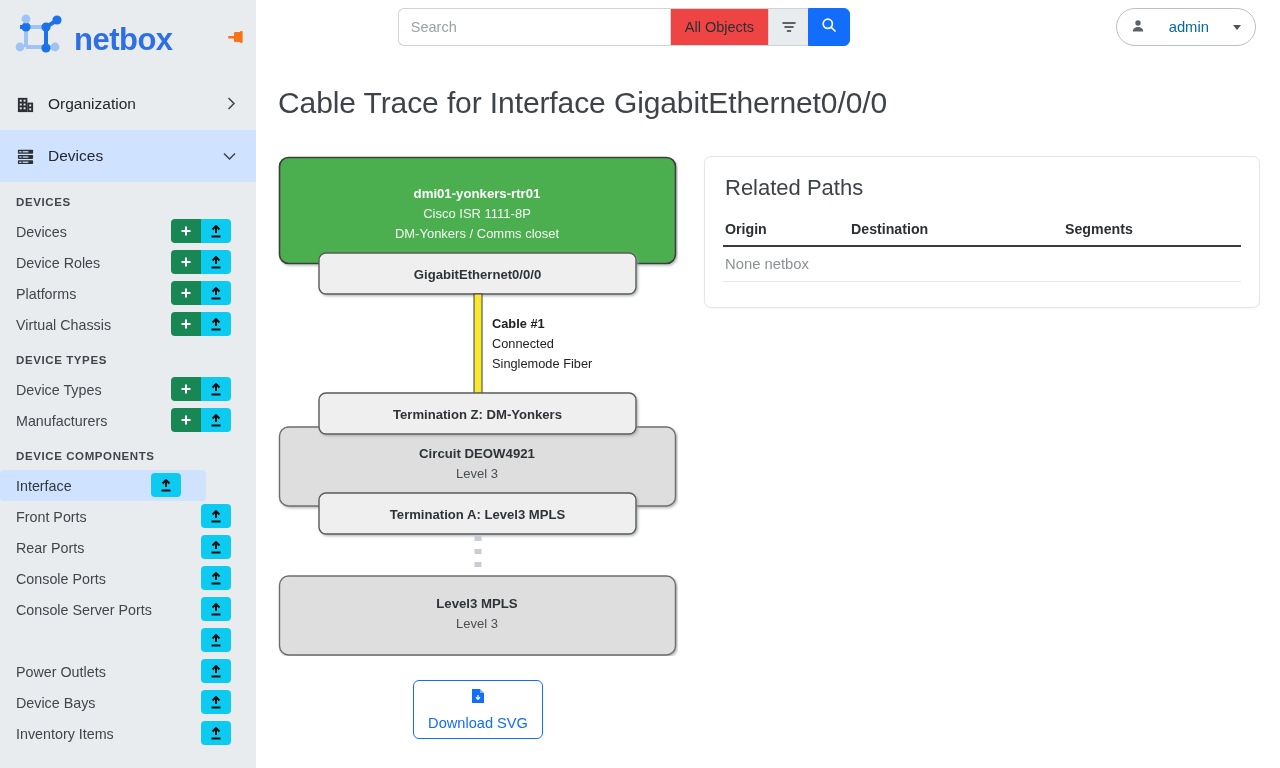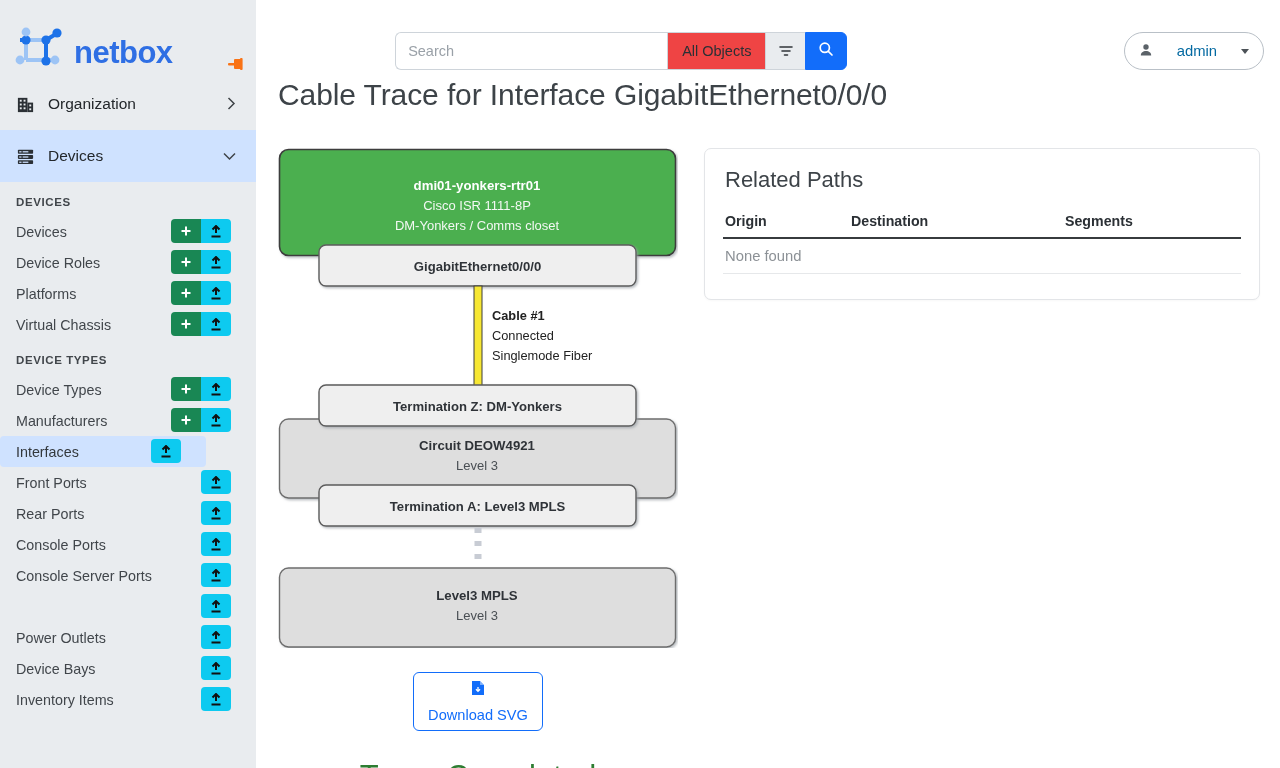--- a/index.html
+++ b/index.html
@@ -20,21 +20,21 @@
     width: 256px;
     min-width: 256px;
     height: 768px;
     background: #e9ecef;
     position: relative;
     overflow: hidden;
   }
   .brand-row {
     height: 78px;
     display: flex;
-    align-items: flex-end;
+    align-items: center;
     padding: 0 10px 0 14px;
   }
   .logo-wrap { display: flex; align-items: center; gap: 6px; flex: 1; }
   .wordmark {
     font-size: 31px;
     font-weight: 700;
     color: #2f6fe4;
     letter-spacing: -0.5px;
     line-height: 1;
     margin-left: 2px;
@@ -97,22 +97,23 @@
   .mini-btn.imp { background: #0dcaf0; border-radius: 0 4px 4px 0; }
   .mini-btn.imp.only { border-radius: 4px; }
   .mini-btn svg { display: block; }
 
   
   #main { flex: 1; height: 768px; position: relative; background:#fff; overflow: hidden; }
 
   .topbar {
     height: 70px;
     display: flex;
-    align-items: flex-end;
-    padding: 0 16px;
+    align-items: flex-start;
+    padding: 0 24px;
+    margin-top: 8px;
   }
   .search-wrap {
     display: flex;
     align-items: stretch;
     height: 38px;
     margin-left: auto;
     margin-right: auto;
     position: relative;
     left: -10px;
   }
@@ -425,22 +426,23 @@
         <button class="mini-btn imp">
           <svg width="12" height="13" viewBox="0 0 12 13">
               <path d="M6 1.5 L6 8" stroke="#111" stroke-width="2"></path>
               <path d="M2.5 4.5 L6 1 L9.5 4.5" stroke="#111" stroke-width="2" fill="none"></path>
               <path d="M1.5 11.5 H10.5" stroke="#111" stroke-width="2"></path>
             </svg>
         </button>
       </span>
     </div>
 
+    <div class="section-head">DEVICE COMPONENTS</div>
     <div class="nav-item selected">
-      <span class="ni-label">Interfaces</span>
+      <span class="ni-label">Interface</span>
       <span class="btn-group">
         <button class="mini-btn imp only">
           <svg width="12" height="13" viewBox="0 0 12 13">
               <path d="M6 1.5 L6 8" stroke="#111" stroke-width="2"></path>
               <path d="M2.5 4.5 L6 1 L9.5 4.5" stroke="#111" stroke-width="2" fill="none"></path>
               <path d="M1.5 11.5 H10.5" stroke="#111" stroke-width="2"></path>
             </svg>
         </button>
       </span>
     </div>
@@ -652,21 +654,21 @@
         <table class="paths">
           <thead>
             <tr>
               <th class="col-origin">Origin</th>
               <th class="col-dest">Destination</th>
               <th>Segments</th>
             </tr>
           </thead>
           <tbody>
             <tr>
-              <td colspan="3">None found</td>
+              <td colspan="3">None netbox</td>
             </tr>
           </tbody>
         </table>
       </div>
 
     </div>
   </section>
 </div>
 
 </body></html>

